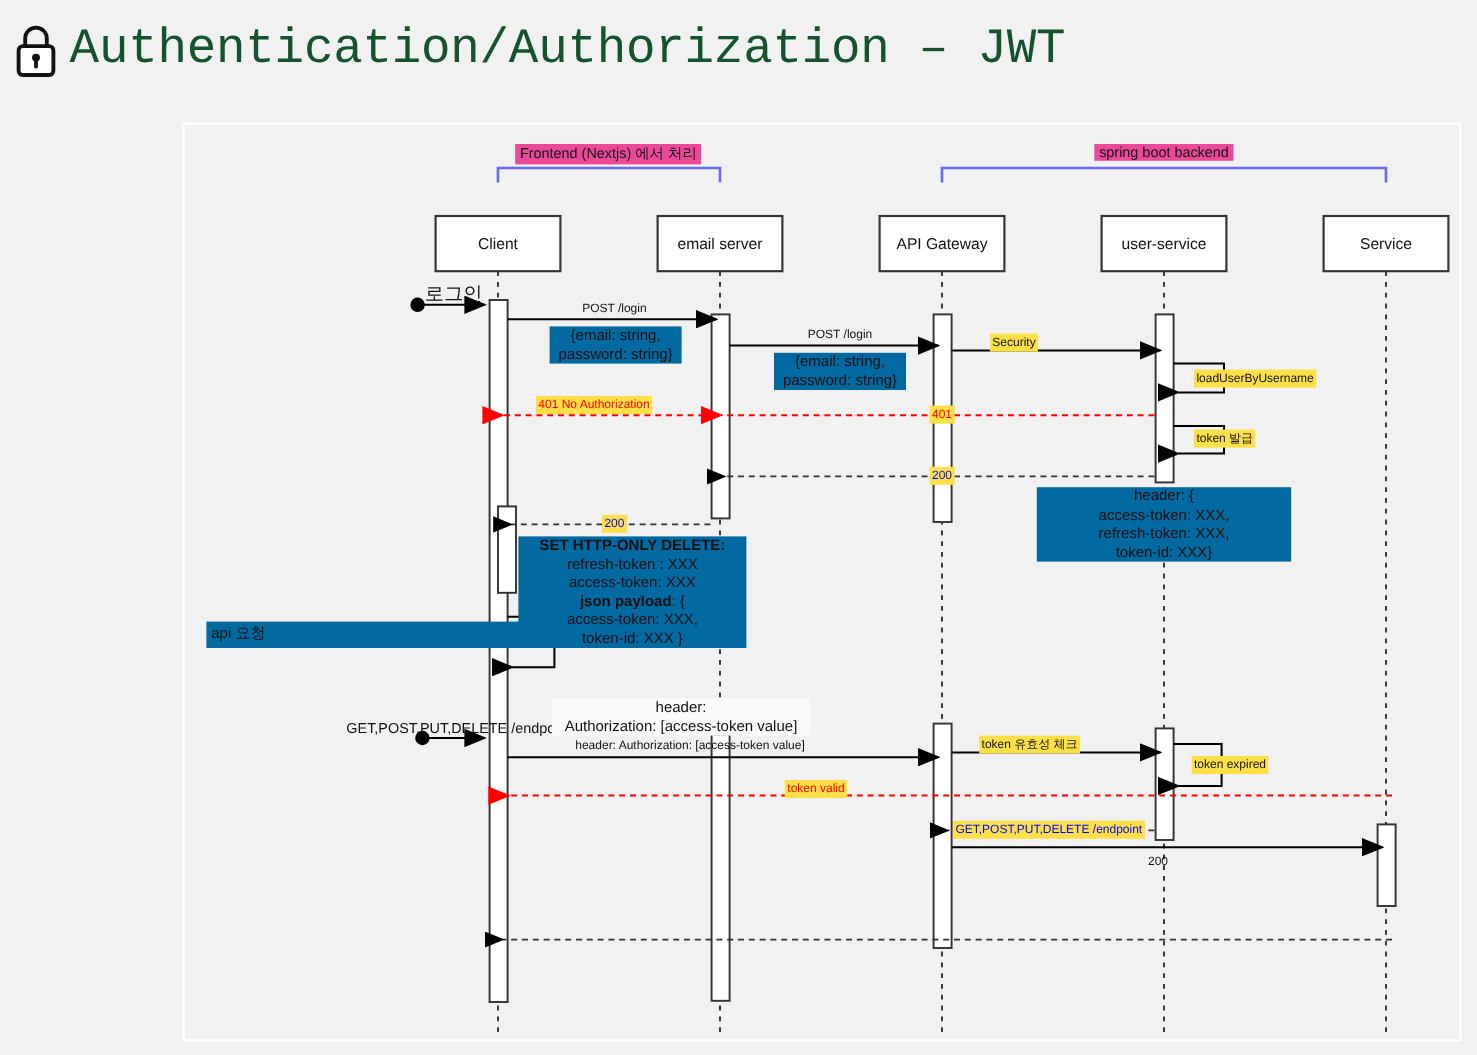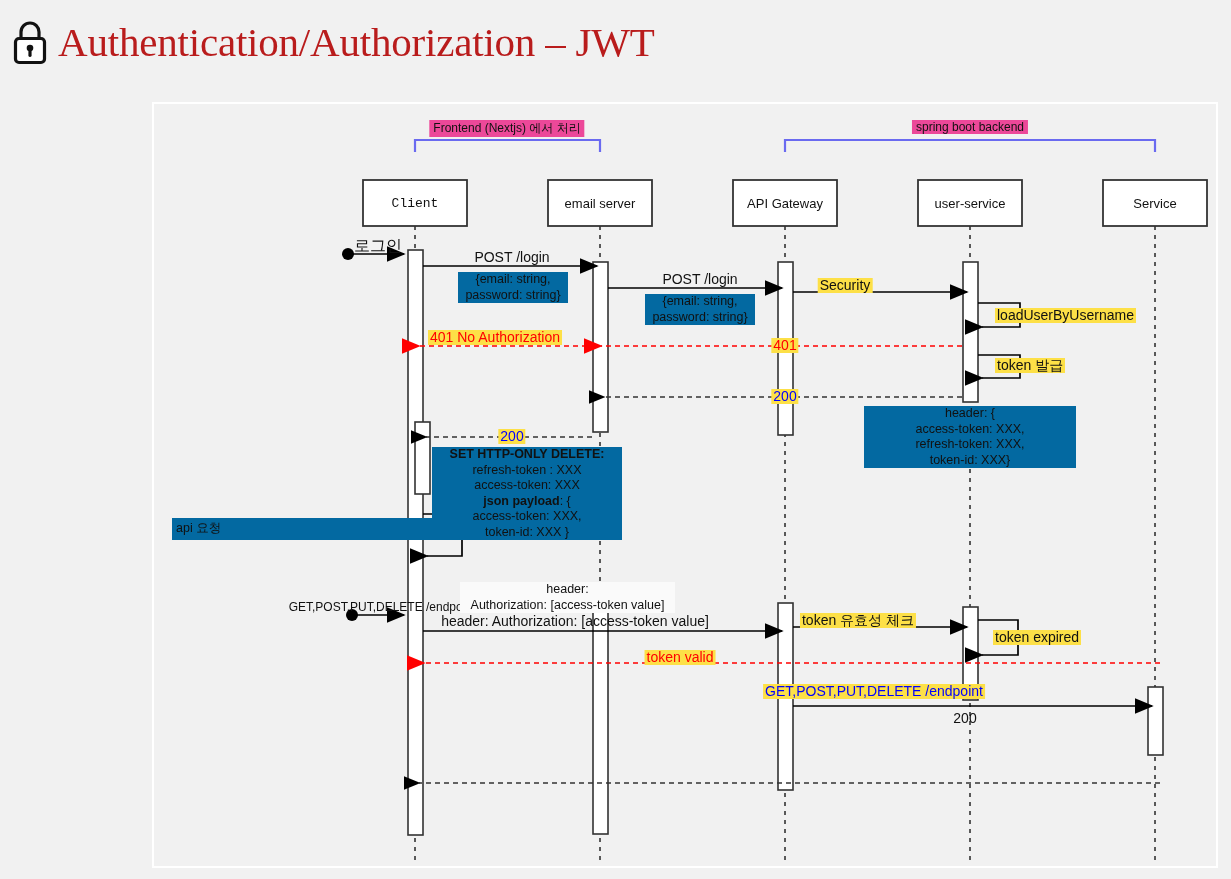--- a/index.html
+++ b/index.html
@@ -21,25 +21,25 @@
     position: absolute;
     left: 10px; top: 12px;
     height: 60px;
     display: flex;
     align-items: center;
     gap: 8px;
   }
   #lock-icon { display: block; }
   #page-title {
     font-size: 41px;
-    color: #b91c1c;
+    color: #14532d;
     font-weight: 400;
     letter-spacing: -0.2px;
     white-space: nowrap;
-    font-family: Liberation Serif, serif;
+    font-family: Liberation Mono, monospace;
   }
 
   
   #diagram-frame {
     position: absolute;
     left: 152px; top: 102px;
     width: 1066px; height: 766px;
     border: 2px solid #ffffff;
     background: #f1f1f1;
   }
@@ -47,21 +47,21 @@
   #svg-root {
     position: absolute;
     left: 0; top: 0;
     width: 1231px; height: 879px;
   }
 
   
   .lbl {
     position: absolute;
     font-family: "Liberation Sans", sans-serif;
-    font-size: 14px;
+    font-size: 10px;
     color: #111111;
     white-space: nowrap;
     line-height: 15px;
   }
   .lbl.ctr { transform: translateX(-50%); text-align: center; }
   .lbl.bg  { background: #fde047; padding: 0 2px; }
   .lbl.red { color: #ff0000; }
   .lbl.blue { color: #0000ff; }
 
   .boxlabel {
@@ -208,21 +208,21 @@
     <line x1="962" y1="692" x2="790" y2="692" stroke="#333333" stroke-width="1.5" stroke-dasharray="5,4" marker-end="url(#arrB)"></line>
 
     <line x1="793" y1="706" x2="1152" y2="706" stroke="#000000" stroke-width="1.7" marker-end="url(#arrF)"></line>
 
     <line x1="1160" y1="783" x2="419" y2="783" stroke="#333333" stroke-width="1.5" stroke-dasharray="5,4" marker-end="url(#arrB)"></line>
   </svg>
 
   <div class="grouplabel" style="left:507px; top:120px;">Frontend (Nextjs) 에서 처리</div>
   <div class="grouplabel" style="left:970px; top:120px;">spring boot backend</div>
 
-  <div class="boxlabel" style="left:415px;  top:203px;font-family:Liberation Mono, monospace;">Client</div>
+  <div class="boxlabel" style="left:415px;  top:203px;">Client</div>
   <div class="boxlabel" style="left:600px;  top:203px;">email server</div>
   <div class="boxlabel" style="left:785px;  top:203px;">API Gateway</div>
   <div class="boxlabel" style="left:970px;  top:203px;">user-service</div>
   <div class="boxlabel" style="left:1155px; top:203px;">Service</div>
 
   <div class="lbl ctr" style="left:378px; top:238px; font-size:16px;">로그인</div>
 
   <div class="lbl ctr" style="left:512px; top:250px;">POST /login</div>
 
   <div class="note-block" style="left:458px; top:272px; text-align:center; width:110px;">{email: string,

